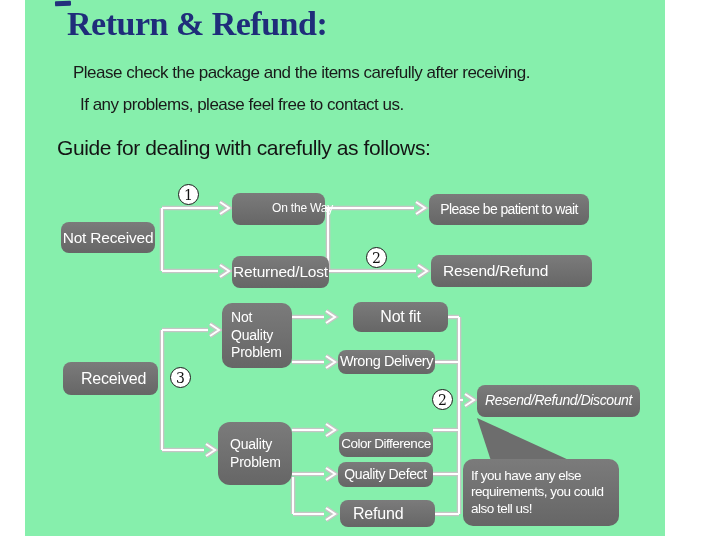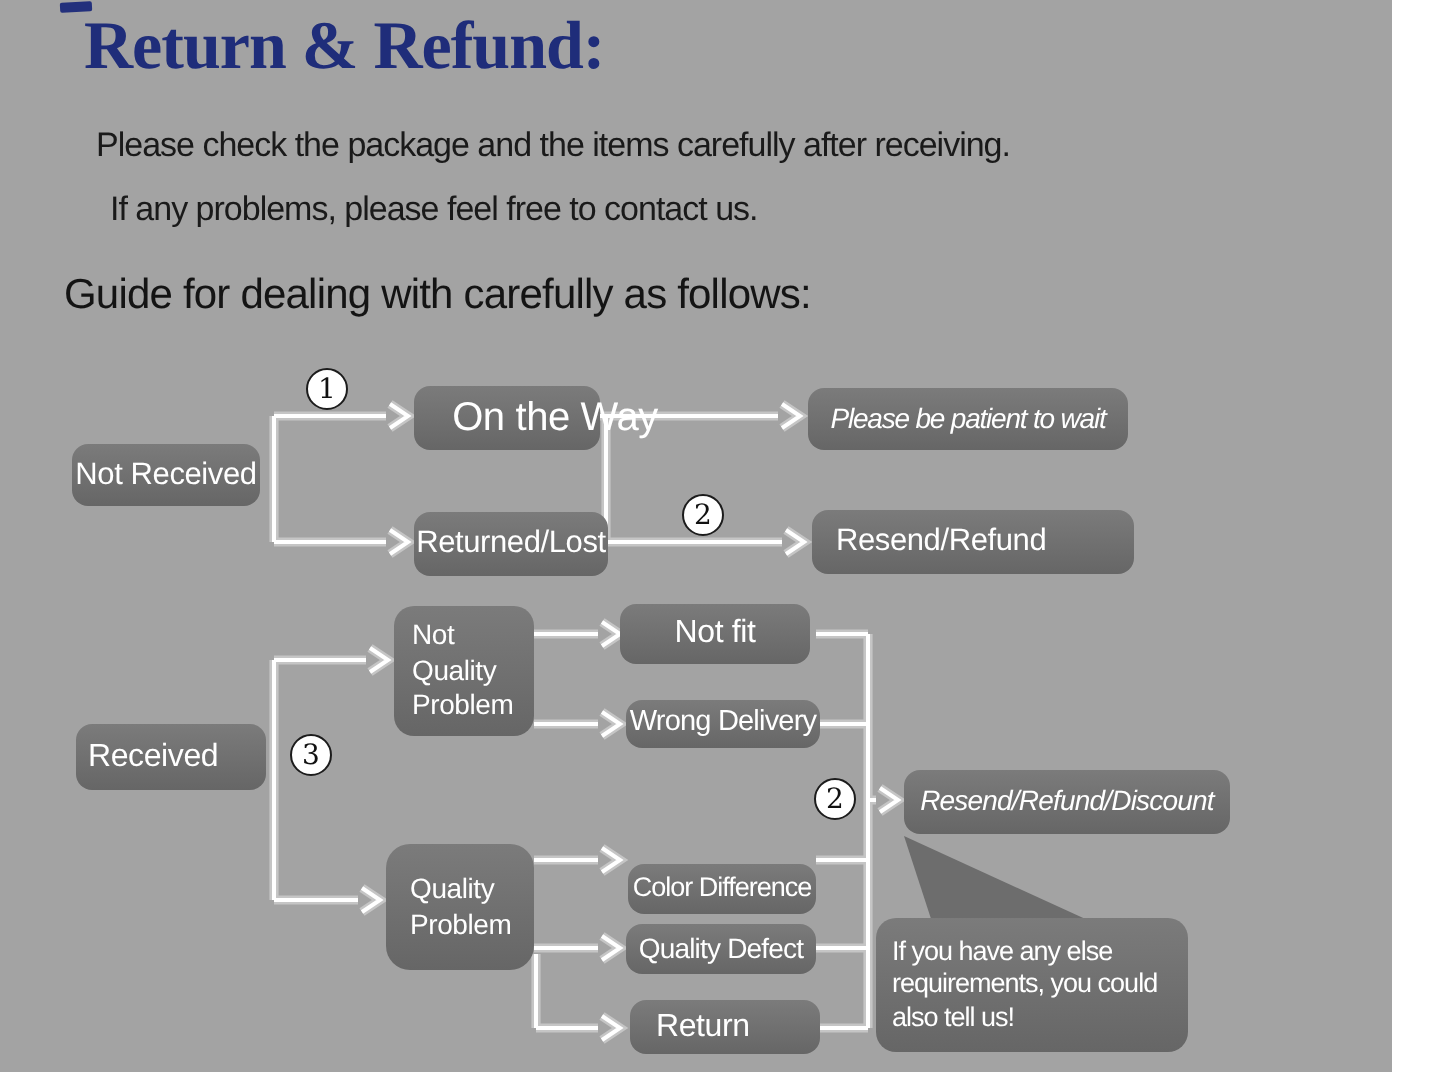--- a/index.html
+++ b/index.html
@@ -1,18 +1,19 @@
 <!DOCTYPE html>
 <html><head>
 <meta charset="utf-8">
 <style>
   html,body{margin:0;padding:0;background:#ffffff;}
   .canvas{
-    position:relative;width:696px;height:536px;background:#a3a3a3;overflow:hidden;
+    position:relative;width:640px;height:536px;background:#86efac;overflow:hidden;
     font-family:"Liberation Sans",sans-serif;
+    margin-left:25px;
   }
   .corner-mark{
     position:absolute;left:30px;top:1px;width:16px;height:5px;
     background:#23307c;transform:rotate(-3deg);border-radius:1px;
   }
   .title{
     position:absolute;left:42px;top:5px;
     font-family:"Liberation Serif",serif;font-weight:bold;font-size:34px;
     color:#1f2d7a;letter-spacing:-0.5px;white-space:nowrap;
   }
@@ -95,36 +96,36 @@
       <path d="M301 311 L310 317 L301 323"></path>
       <path d="M301 356 L310 362 L301 368"></path>
       <path d="M301 424 L310 430 L301 436"></path>
       <path d="M301 468 L310 474 L301 480"></path>
       <path d="M301 508 L310 514 L301 520"></path>
       <path d="M440 394 L449 400 L440 406"></path>
     </g>
     </svg>
 
   <div class="node" style="left:36px;top:222px;width:94px;height:31px;font-size:15.5px;text-align:center;">Not Received</div>
-  <div class="node" style="left:207px;top:193px;width:93px;height:32px;font-size:20px;padding-left:48px;">On the Way</div>
+  <div class="node" style="left:207px;top:193px;width:93px;height:32px;font-size:12px;padding-left:48px;">On the Way</div>
   <div class="node" style="left:207px;top:256px;width:97px;height:32px;font-size:15.5px;">Returned/Lost</div>
-  <div class="node" style="left:404px;top:194px;width:160px;height:31px;font-size:14px;letter-spacing:-0.6px;font-style:italic;">Please be patient to wait</div>
+  <div class="node" style="left:404px;top:194px;width:160px;height:31px;font-size:14px;letter-spacing:-0.6px;">Please be patient to wait</div>
   <div class="node align-left" style="left:406px;top:255px;width:161px;height:32px;font-size:15.5px;padding-left:12px;">Resend/Refund</div>
 
-  <div class="node align-left" style="left:38px;top:362px;width:95px;height:33px;font-size:16px;padding-left:6px;">Received</div>
+  <div class="node align-left" style="left:38px;top:362px;width:95px;height:33px;font-size:16px;padding-left:18px;">Received</div>
   <div class="node align-left multiline" style="left:197px;top:303px;width:70px;height:65px;font-size:14px;padding-left:9px;border-radius:10px;">Not
 Quality
 Problem</div>
   <div class="node align-left multiline" style="left:193px;top:422px;width:74px;height:63px;font-size:14px;padding-left:12px;border-radius:12px;">Quality
 Problem</div>
-  <div class="node" style="left:310px;top:302px;width:95px;height:30px;font-size:16px;">Not fit</div>
+  <div class="node" style="left:328px;top:302px;width:95px;height:30px;font-size:16px;">Not fit</div>
   <div class="node" style="left:313px;top:350px;width:97px;height:24px;font-size:14.5px;letter-spacing:-0.4px;">Wrong Delivery</div>
   <div class="node" style="left:314px;top:432px;width:94px;height:25px;font-size:13.5px;letter-spacing:-0.5px;">Color Difference</div>
   <div class="node" style="left:313px;top:462px;width:95px;height:25px;font-size:14px;letter-spacing:-0.4px;">Quality Defect</div>
-  <div class="node align-left" style="left:315px;top:500px;width:95px;height:27px;font-size:16px;padding-left:13px;">Return</div>
+  <div class="node align-left" style="left:315px;top:500px;width:95px;height:27px;font-size:16px;padding-left:13px;">Refund</div>
   <div class="node" style="left:452px;top:385px;width:163px;height:32px;font-size:14px;letter-spacing:-0.4px;font-style:italic;">Resend/Refund/Discount</div>
   <div class="node align-left multiline" style="left:438px;top:459px;width:156px;height:67px;font-size:13.5px;letter-spacing:-0.5px;padding-left:8px;border-radius:10px;line-height:1.2;">If you have any else
 requirements, you could
 also tell us!</div>
 
   <div class="marker" style="left:153px;top:184px;">1</div>
   <div class="marker" style="left:341px;top:247px;">2</div>
   <div class="marker" style="left:145px;top:367px;">3</div>
   <div class="marker" style="left:407px;top:389px;">2</div>
 

